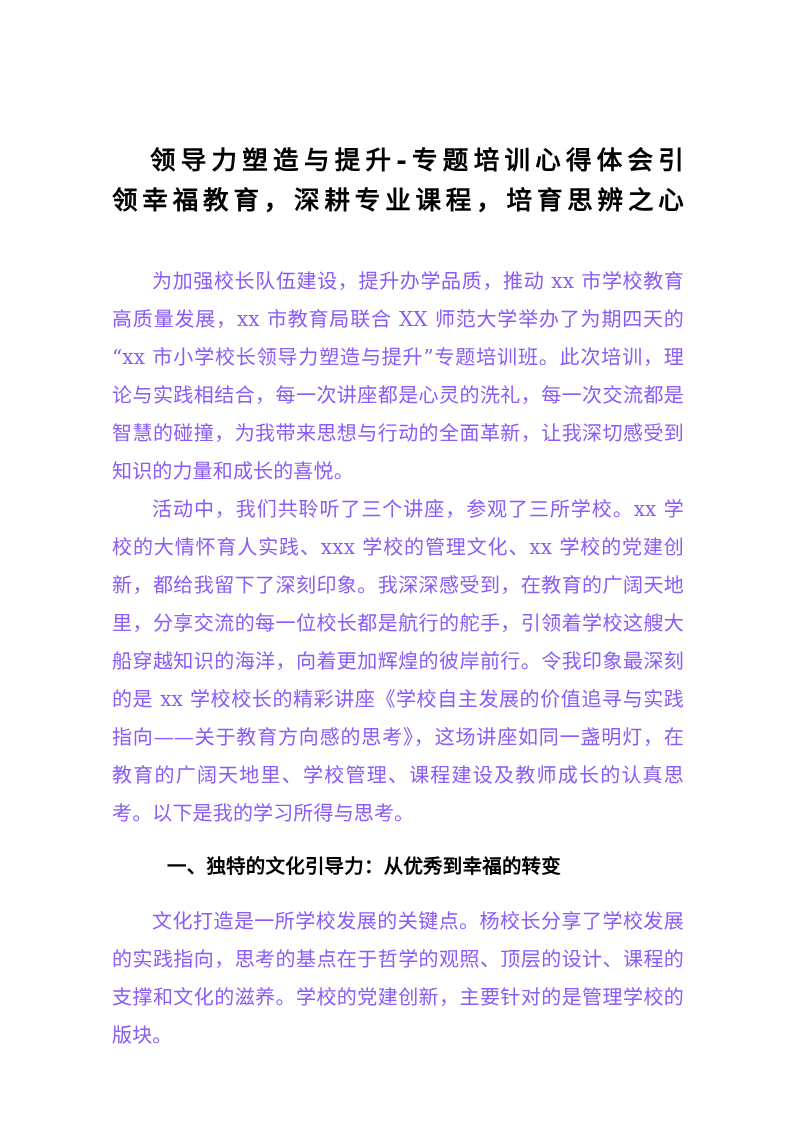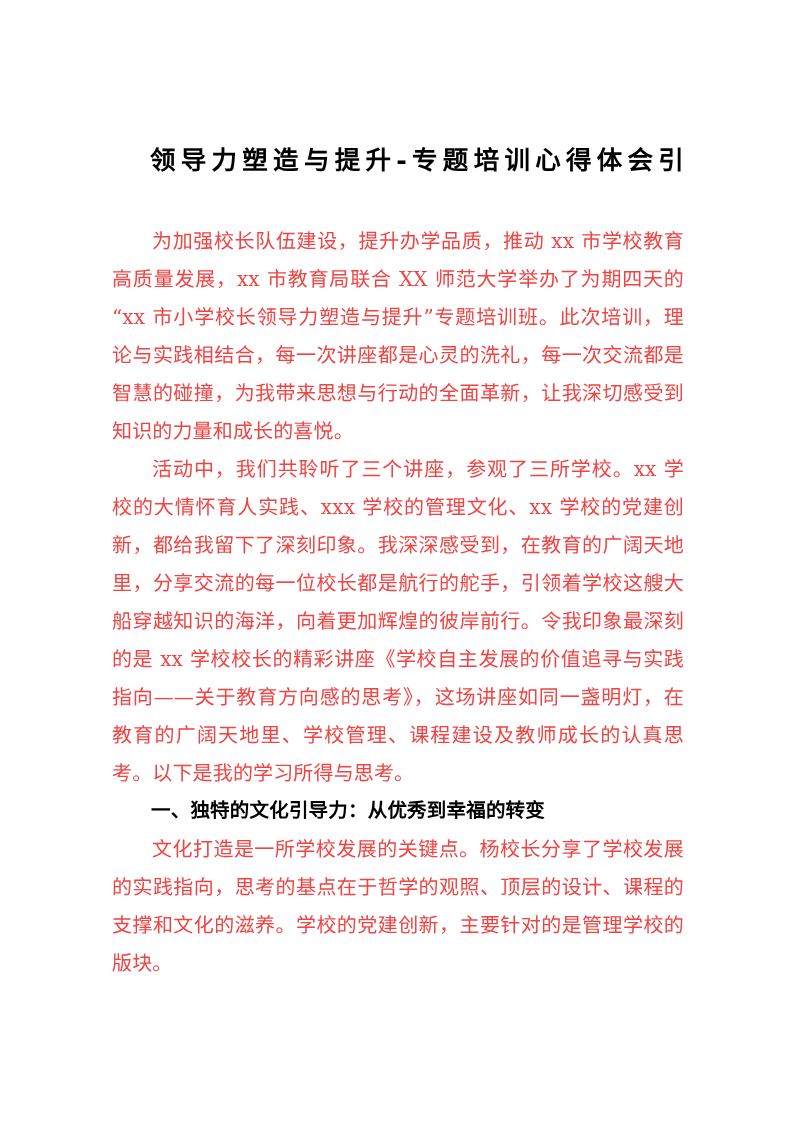--- a/index.html
+++ b/index.html
@@ -54,45 +54,46 @@
   }
 
   
   p.body-para {
     margin: 0;
     font-size: 20px;
     line-height: 38px;
     text-indent: 2em;
     text-align: justify;
     text-justify: inter-ideograph;
-    color: #ef4444;
+    color: #8b5cf6;
     letter-spacing: 0.15px;
   }
 
   
   p.section-heading {
-    margin: 0;
+    margin: 16px;
     font-family: "DejaVu Sans", "Liberation Sans", sans-serif;
     font-size: 19.5px;
     line-height: 38px;
     font-weight: 700;
     text-indent: 2em;
     text-align: left;
     color: #000000;
     letter-spacing: 0.2px;
   }
 </style>
 </head>
 <body>
 
 <div class="page">
   <div class="content">
 
     <h1 class="doc-title">
       <span class="t-line line1">领导力塑造与提升-专题培训心得体会引</span>
+      <span class="t-line line2">领幸福教育，深耕专业课程，培育思辨之心</span>
     </h1>
 
     <p class="body-para">为加强校长队伍建设，提升办学品质，推动 xx 市学校教育高质量发展，xx 市教育局联合 XX 师范大学举办了为期四天的“xx 市小学校长领导力塑造与提升”专题培训班。此次培训，理论与实践相结合，每一次讲座都是心灵的洗礼，每一次交流都是智慧的碰撞，为我带来思想与行动的全面革新，让我深切感受到知识的力量和成长的喜悦。</p>
 
     <p class="body-para">活动中，我们共聆听了三个讲座，参观了三所学校。xx 学校的大情怀育人实践、xxx 学校的管理文化、xx 学校的党建创新，都给我留下了深刻印象。我深深感受到，在教育的广阔天地里，分享交流的每一位校长都是航行的舵手，引领着学校这艘大船穿越知识的海洋，向着更加辉煌的彼岸前行。令我印象最深刻的是 xx 学校校长的精彩讲座《学校自主发展的价值追寻与实践指向——关于教育方向感的思考》，这场讲座如同一盏明灯，在教育的广阔天地里、学校管理、课程建设及教师成长的认真思考。以下是我的学习所得与思考。</p>
 
     <p class="section-heading">一、独特的文化引导力：从优秀到幸福的转变</p>
 
     <p class="body-para">文化打造是一所学校发展的关键点。杨校长分享了学校发展的实践指向，思考的基点在于哲学的观照、顶层的设计、课程的支撑和文化的滋养。学校的党建创新，主要针对的是管理学校的版块。</p>
 

